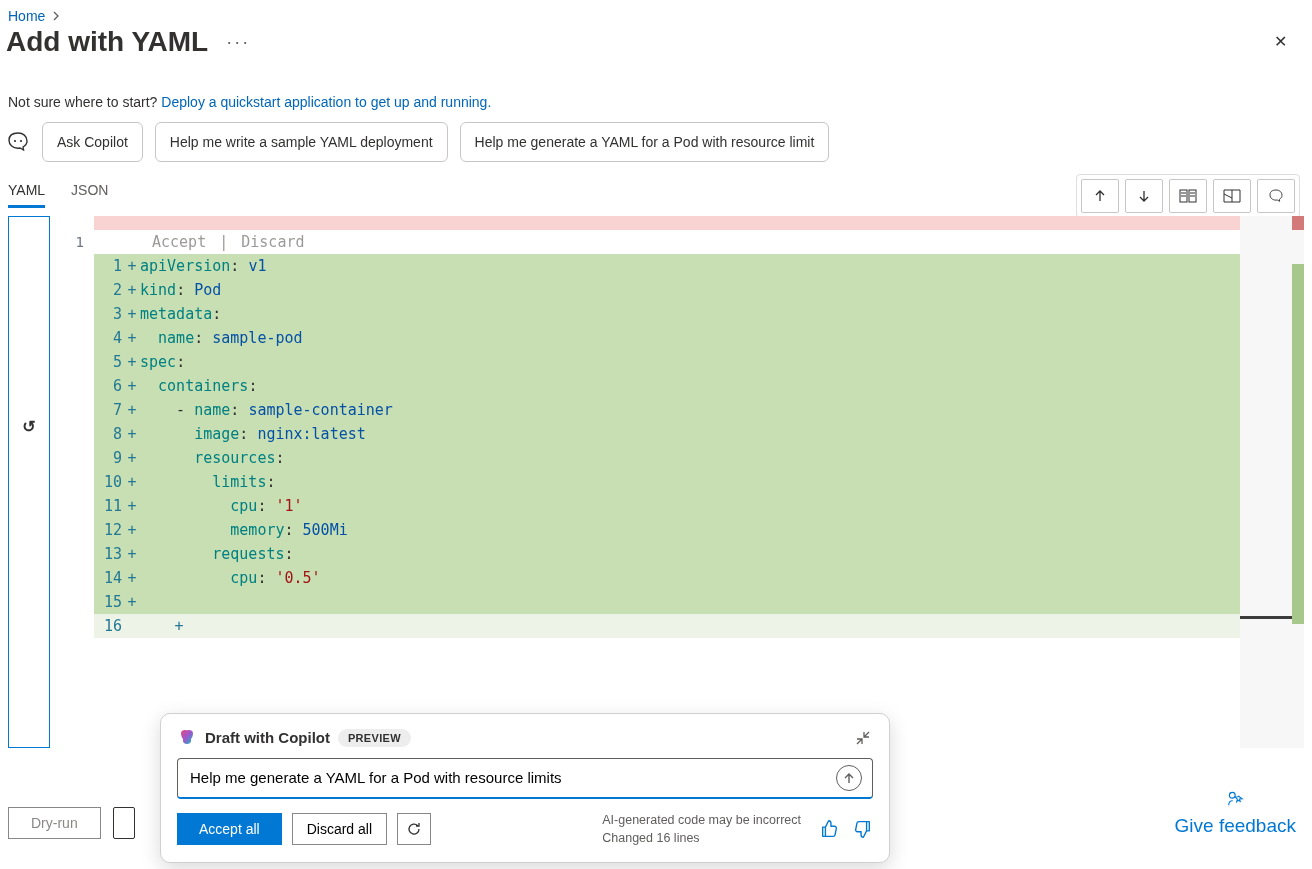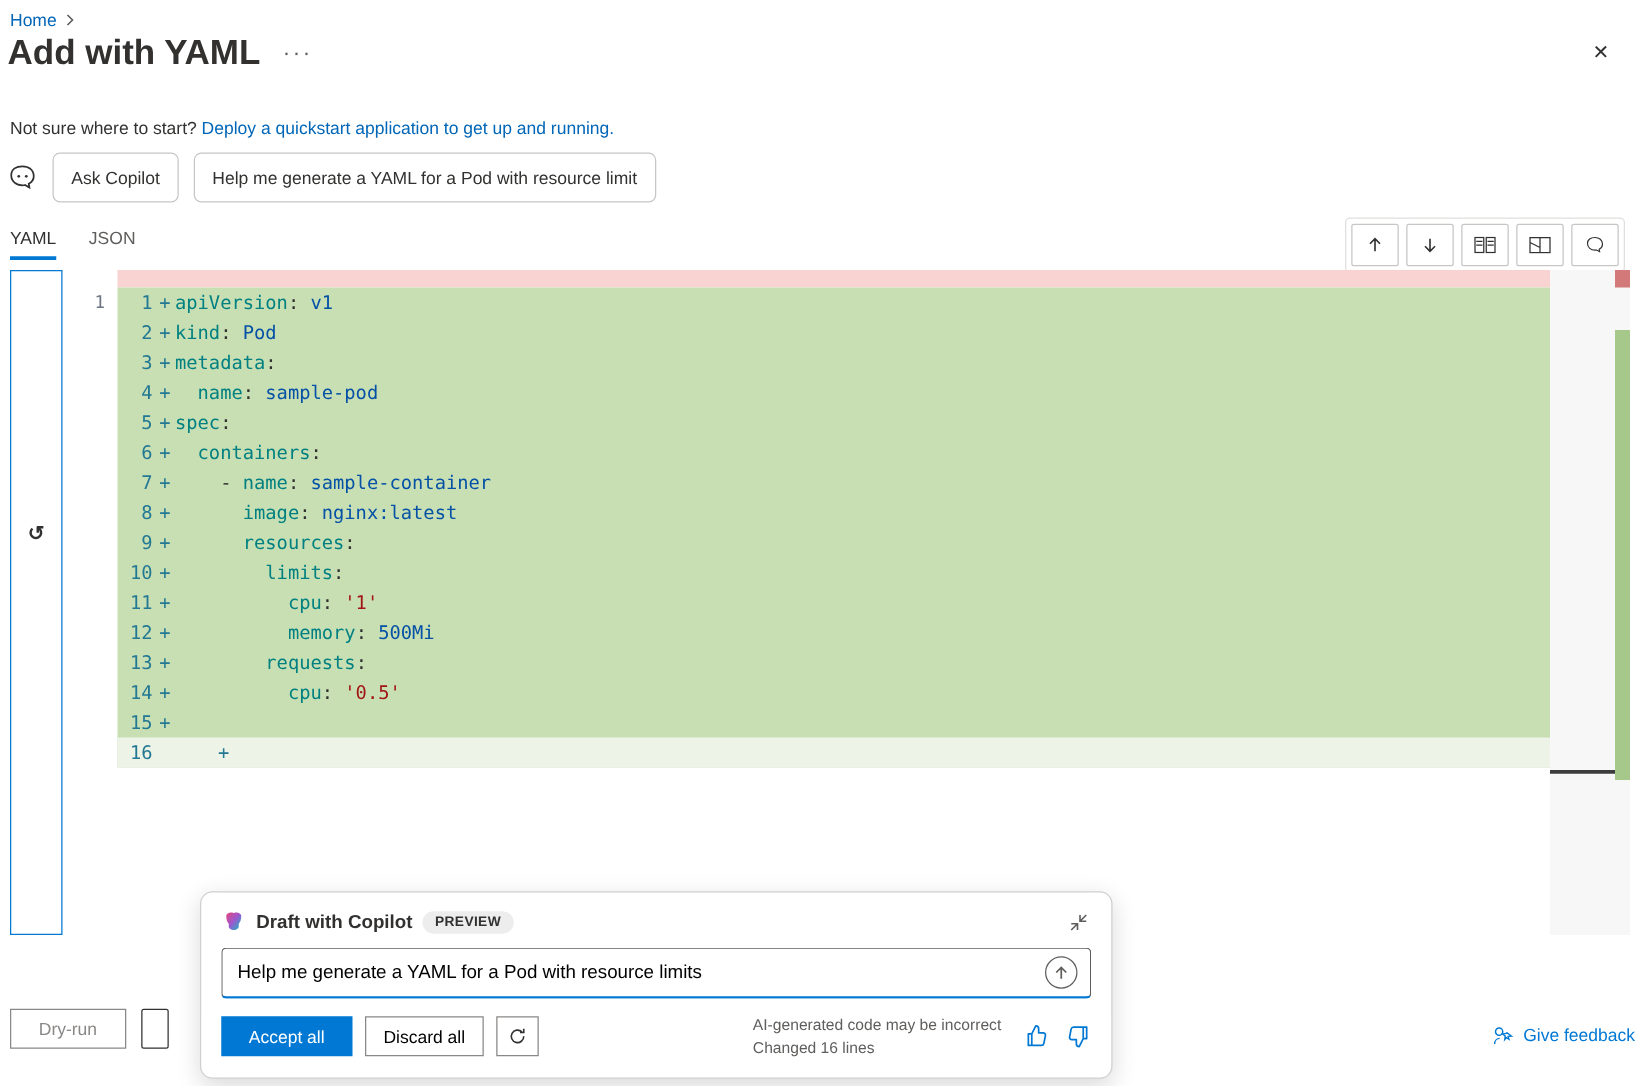--- a/index.html
+++ b/index.html
@@ -92,21 +92,21 @@
 
   .mini-map { position:absolute; right:0; top:0; width:64px; height:100%; background:#f7f7f7; }
   .mini-map .mred { position:absolute; top:0; right:0; width:12px; height:14px; background:#d47979; }
   .mini-map .mgreen { position:absolute; top:48px; right:0; width:12px; height:360px; background:#a6c88a; }
   .mini-map .mbar { position:absolute; top:400px; left:0; right:12px; height:3px; background:#3c3c3c; }
 
   .bottom-row { position:absolute; left:8px; right:8px; bottom:30px; display:flex; align-items:center; gap:12px; }
   .btn-secondary { height:32px; padding:0 22px; border:1px solid var(--border); background:#fff; color:#8a8886; font-size:14px; cursor:default; }
   .stub-btn { height:32px; width:22px; border:1px solid var(--text); border-radius:2px; }
 
-  .feedback { position:absolute; right:4px; bottom:32px; display:flex; align-items:center; gap:8px; color:var(--azure-blue); cursor:pointer; font-size:14px; }
+  .feedback { position:absolute; right:16px; bottom:32px; display:flex; align-items:center; gap:8px; color:var(--azure-blue); cursor:pointer; font-size:19px;flex-direction:column; }
 
   
   .copilot-pop {
     position:absolute; left:160px; bottom:6px;
     width:730px; background:#fff; border:1px solid #d0d0d0; border-radius:10px;
     box-shadow:0 6px 20px rgba(0,0,0,.15);
     padding:14px 16px 14px 16px;
   }
   .cp-head { display:flex; align-items:center; gap:8px; margin-bottom:10px; }
   .cp-title { font-size:15px; font-weight:600; }
@@ -151,20 +151,21 @@
 
 <div class="suggest-row">
   <span>
     <svg class="copilot-icon-svg" viewBox="0 0 24 24">
         <path d="M12 3c5 0 9 3 9 8 0 2.5-1.5 4.7-4 6l.5 3-3.5-2c-.6.1-1.3.2-2 .2-5 0-9-3-9-8s4-7.2 9-7.2z" fill="none" stroke="#323130" stroke-width="1.4"></path>
         <circle cx="9" cy="11" r="1.1" fill="#323130"></circle>
         <circle cx="15" cy="11" r="1.1" fill="#323130"></circle>
       </svg>
   </span>
   <div class="pill">Ask Copilot</div>
+  <div class="pill">Help me write a sample YAML deployment</div>
   <div class="pill">Help me generate a YAML for a Pod with resource limit</div>
 </div>
 
 <div class="tabs-row">
   <div class="tabs">
     <div class="tab active">YAML</div>
     <div class="tab">JSON</div>
   </div>
   <div class="toolbar">
     <div class="tbtn">
@@ -201,20 +202,25 @@
   <div class="thumb-rail">
     <span class="undo"></span>
   </div>
   <div class="code-wrap">
     <div class="outer-gutter">
       <div style="height:14px"></div>
       <div>1</div>
     </div>
     <div class="code-body">
       <div class="red-band"></div>
+      <div class="accept-line">
+        <span style="cursor:pointer">Accept</span>
+        <span class="bar">|</span>
+        <span style="cursor:pointer">Discard</span>
+      </div>
       <div class="green-block" id="green-block">
           <div class="row">
             <span class="ig">1</span>
             <span class="plus">+</span>
             <span class="code"><span class="k">apiVersion</span><span>:&nbsp;</span><span class="v">v1</span></span>
           </div>
           <div class="row">
             <span class="ig">2</span>
             <span class="plus">+</span>
             <span class="code"><span class="k">kind</span><span>:&nbsp;</span><span class="v">Pod</span></span>

